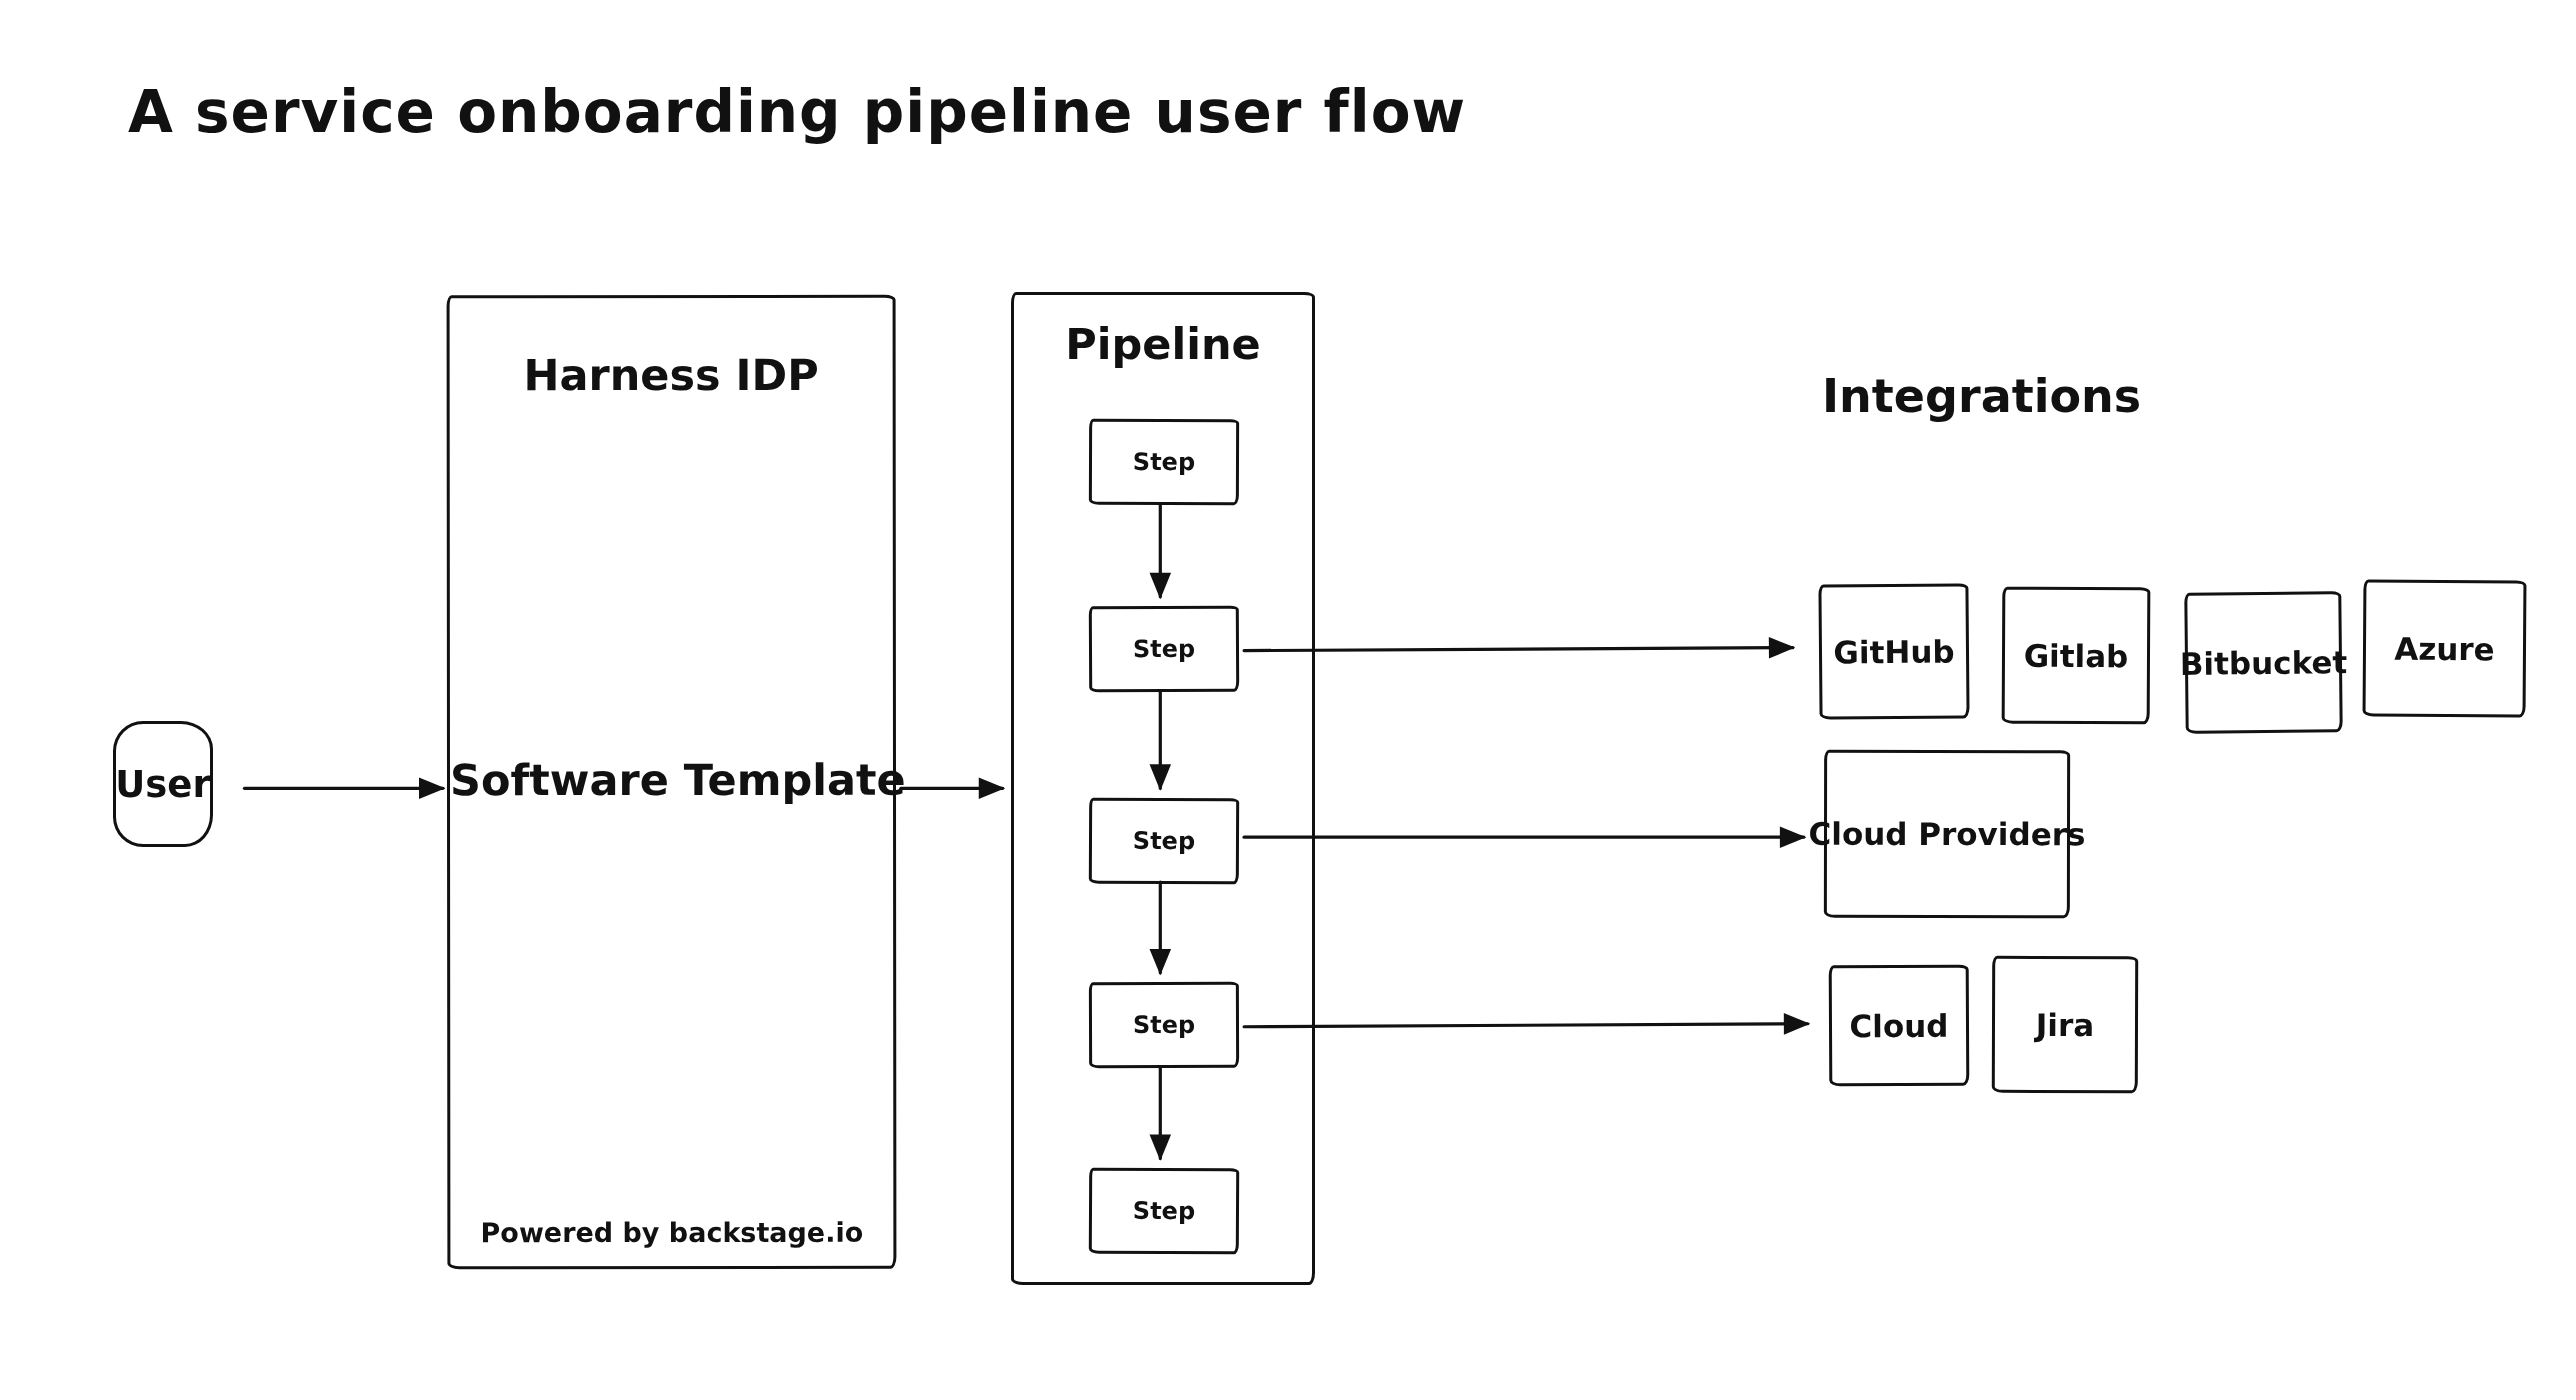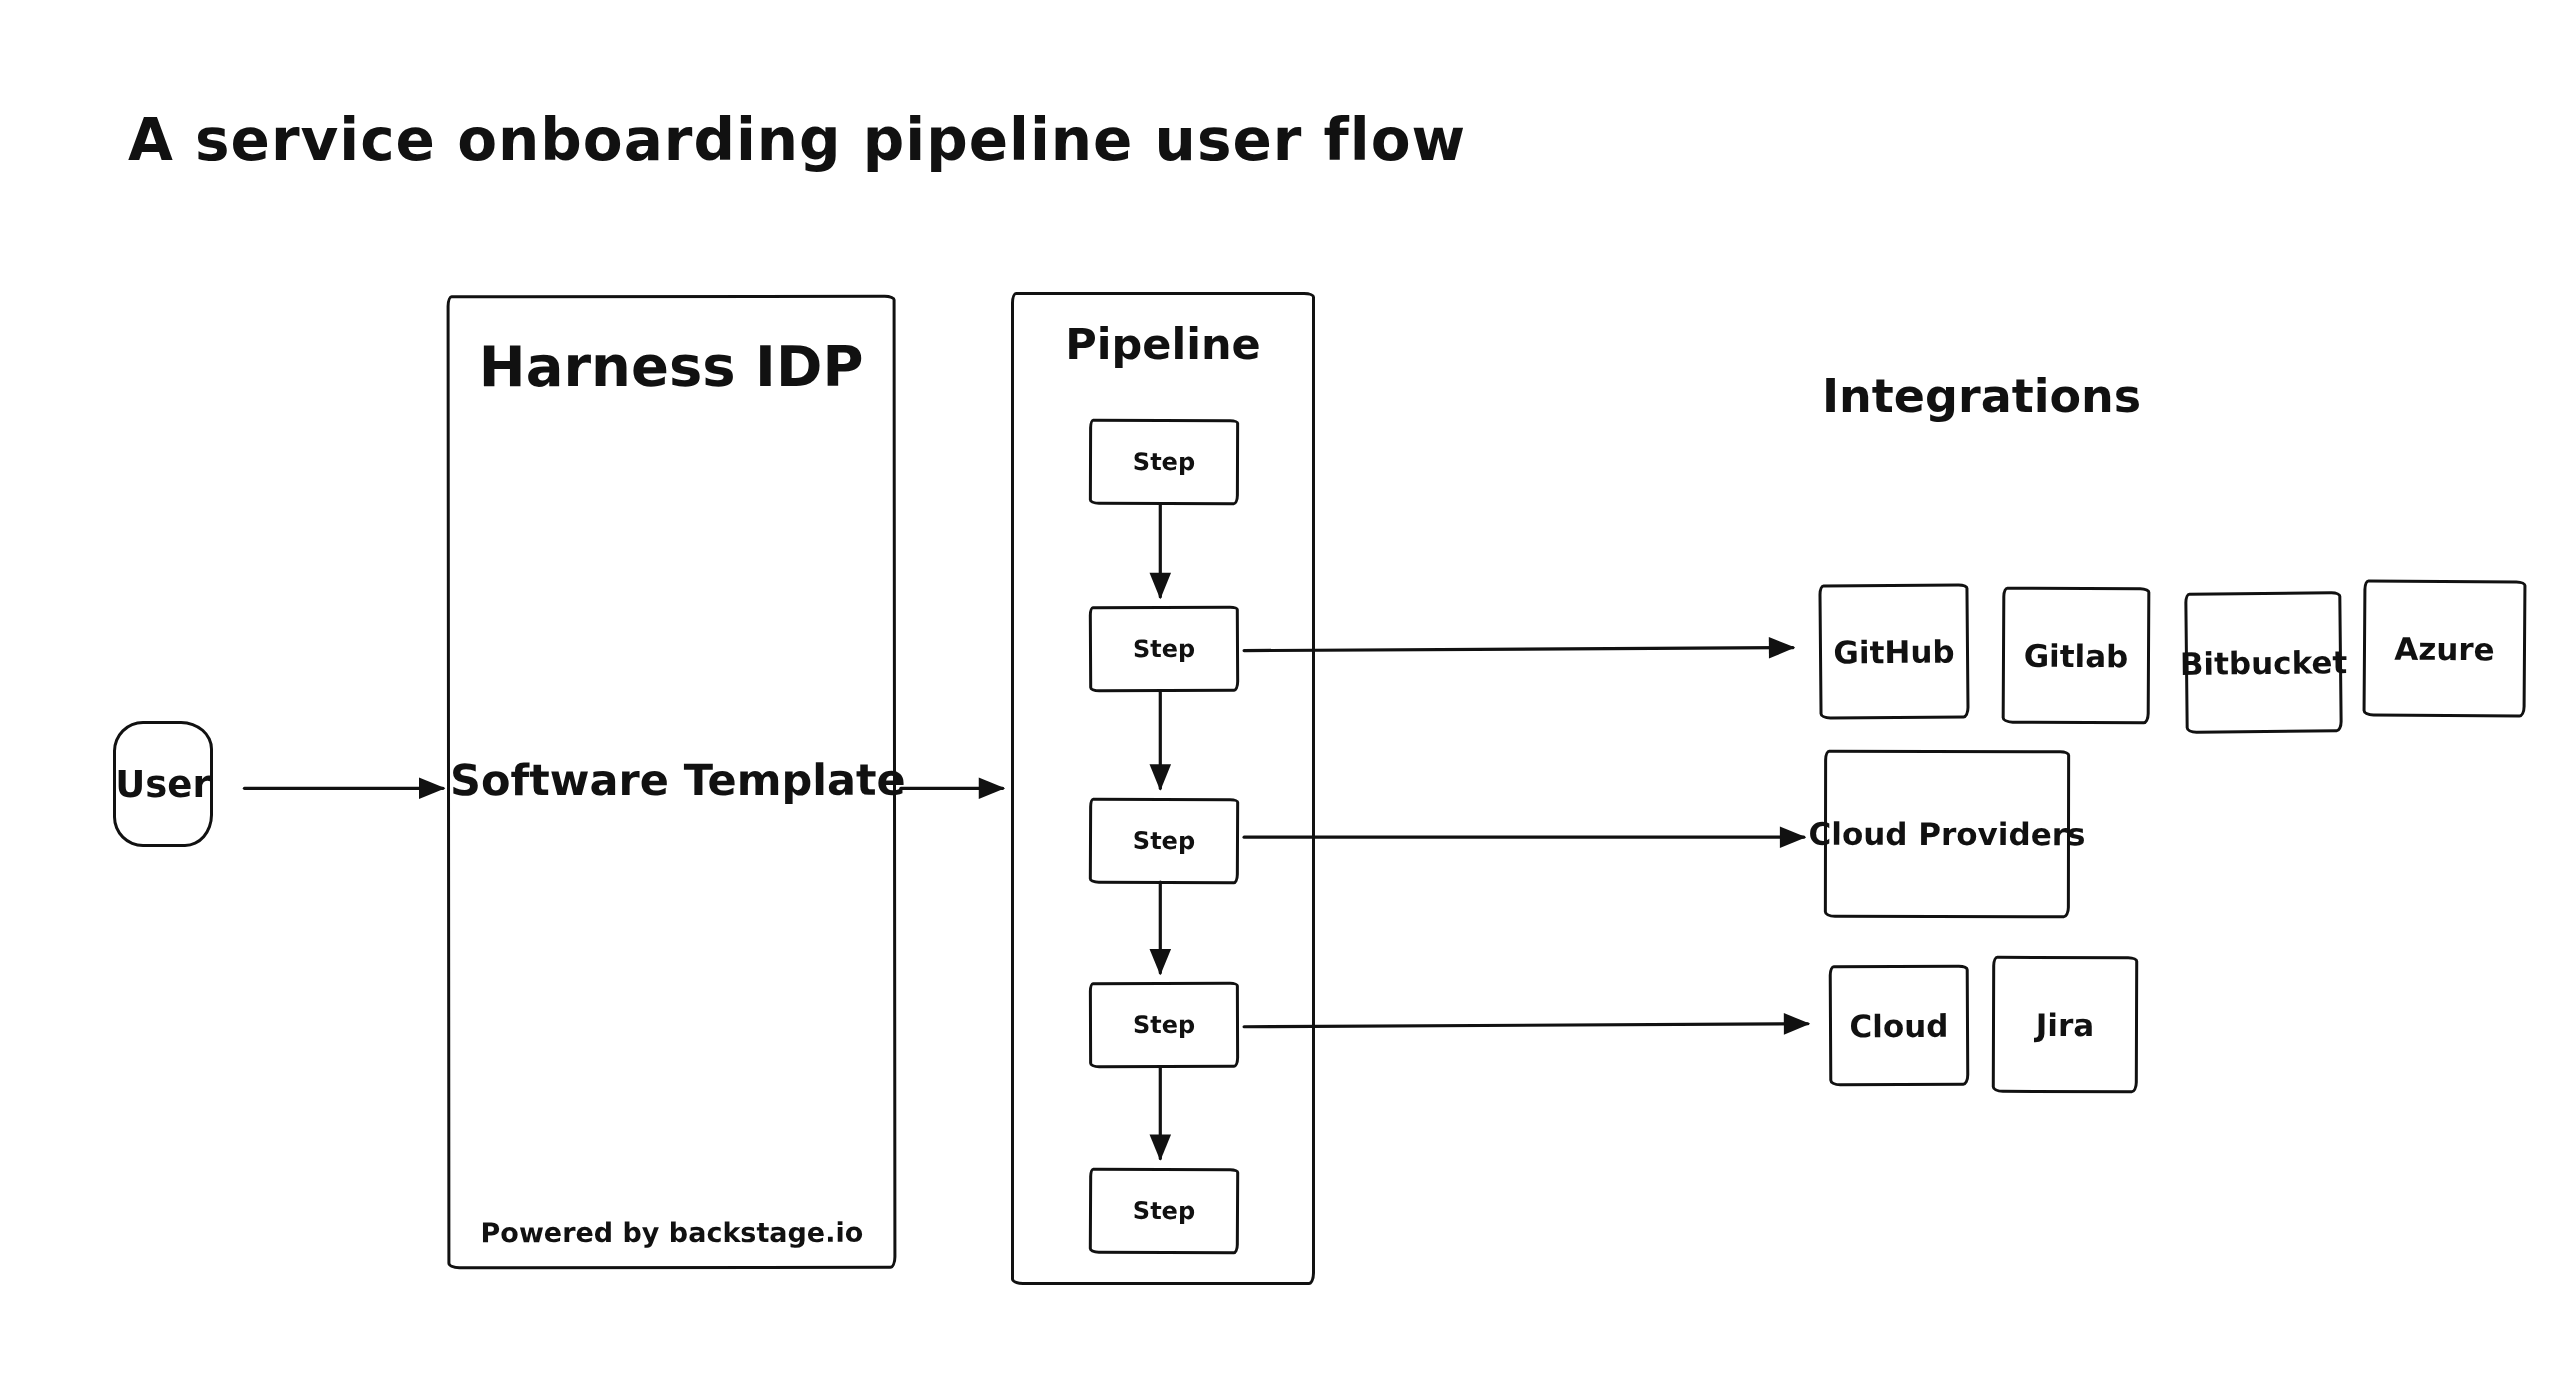--- a/index.html
+++ b/index.html
@@ -15,21 +15,20 @@
     overflow: hidden;
   }
 
   .title {
     position: absolute;
     left: 128px; top: 78px;
     font-size: 58px;
     font-weight: 600;
     letter-spacing: 1px;
     white-space: nowrap;
-    margin-top: 28px;
   }
 
   
   .box {
     position: absolute;
     border: 3px solid var(--stroke);
     background: transparent;
     border-radius: 5px 11px 6px 12px / 11px 5px 12px 6px;
   }
   .label-center {
@@ -45,21 +44,21 @@
     left: 113px; top: 721px;
     width: 100px; height: 126px;
     border: 3.5px solid var(--stroke);
     border-radius: 30px 32px 28px 30px / 30px 28px 32px 30px;
     display: flex; align-items: center; justify-content: center;
     font-size: 37px; font-weight: 600;
   }
 
   
   .harness { left: 447px; top: 295px; width: 449px; height: 974px; transform: rotate(-0.05deg); }
-  .harness-title { top: 36px; font-size: 56px; font-weight: 600; }
+  .harness-title { top: 52px; font-size: 43px; font-weight: 600; }
   .harness-center { top: 457px; font-size: 43px; font-weight: 600; }
   .harness-footer { bottom: 18px; font-size: 27px; font-weight: 600; }
 
   
   .pipeline { left: 1011px; top: 292px; width: 304px; height: 993px; }
   .pipeline-title { top: 24px; font-size: 43px; font-weight: 600; }
   .step {
     position: absolute;
     left: 75px; width: 150px; height: 86px;
     border: 3px solid var(--stroke);

